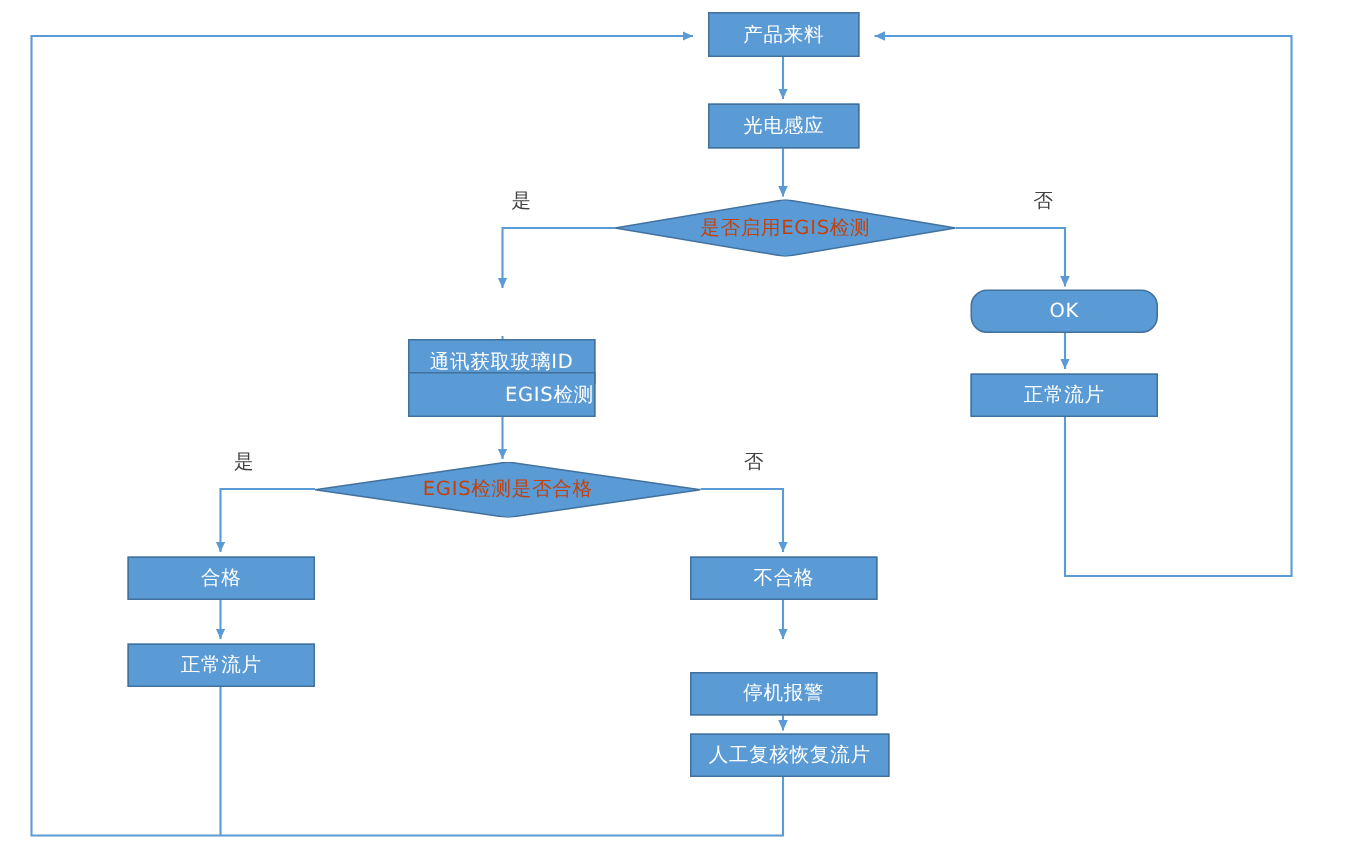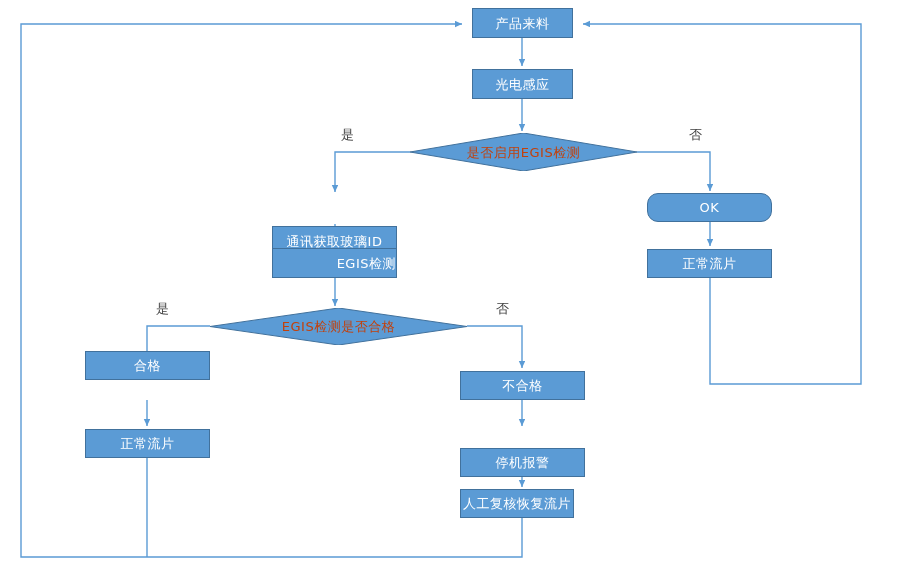--- a/index.html
+++ b/index.html
@@ -136,37 +136,37 @@
     <span>EGIS检测</span>
   </div>
 
   <div class="node diamond" style="left:210px; top:308px; width:257px; height:37px;text-align:center;">
     <svg class="dia-shape" viewBox="0 0 257 37" preserveAspectRatio="none">
       <polygon points="128.5,0 257,18.5 128.5,37 0,18.5" fill="#5b9bd5" stroke="#41719c" stroke-width="1"></polygon>
     </svg>
     <span class="dia-label">EGIS检测是否合格</span>
   </div>
 
-  <div class="node box" style="left:85px; top:351px; width:125px; height:29px;">
+  <div class="node box" style="left:85px; top:371px; width:125px; height:29px;">
     <span>合格</span>
   </div>
 
   <div class="node box" style="left:85px; top:429px; width:125px; height:29px;">
     <span>正常流片</span>
   </div>
 
   <div class="node box" style="left:460px; top:371px; width:125px; height:29px;text-align:center;">
     <span>不合格</span>
   </div>
 
   <div class="node box" style="left:460px; top:448px; width:125px; height:29px;">
     <span>停机报警</span>
   </div>
 
-  <div class="node box" style="left:460px; top:489px; width:114px; height:29px;">
+  <div class="node box" style="left:460px; top:489px; width:133px; height:29px;">
     <span>人工复核恢复流片</span>
   </div>
 
   <div class="node box" style="left:647px; top:193px; width:125px; height:29px;border-radius:11px;">
     <span>OK</span>
   </div>
 
   <div class="node box" style="left:647px; top:249px; width:125px; height:29px;">
     <span>正常流片</span>
   </div>

